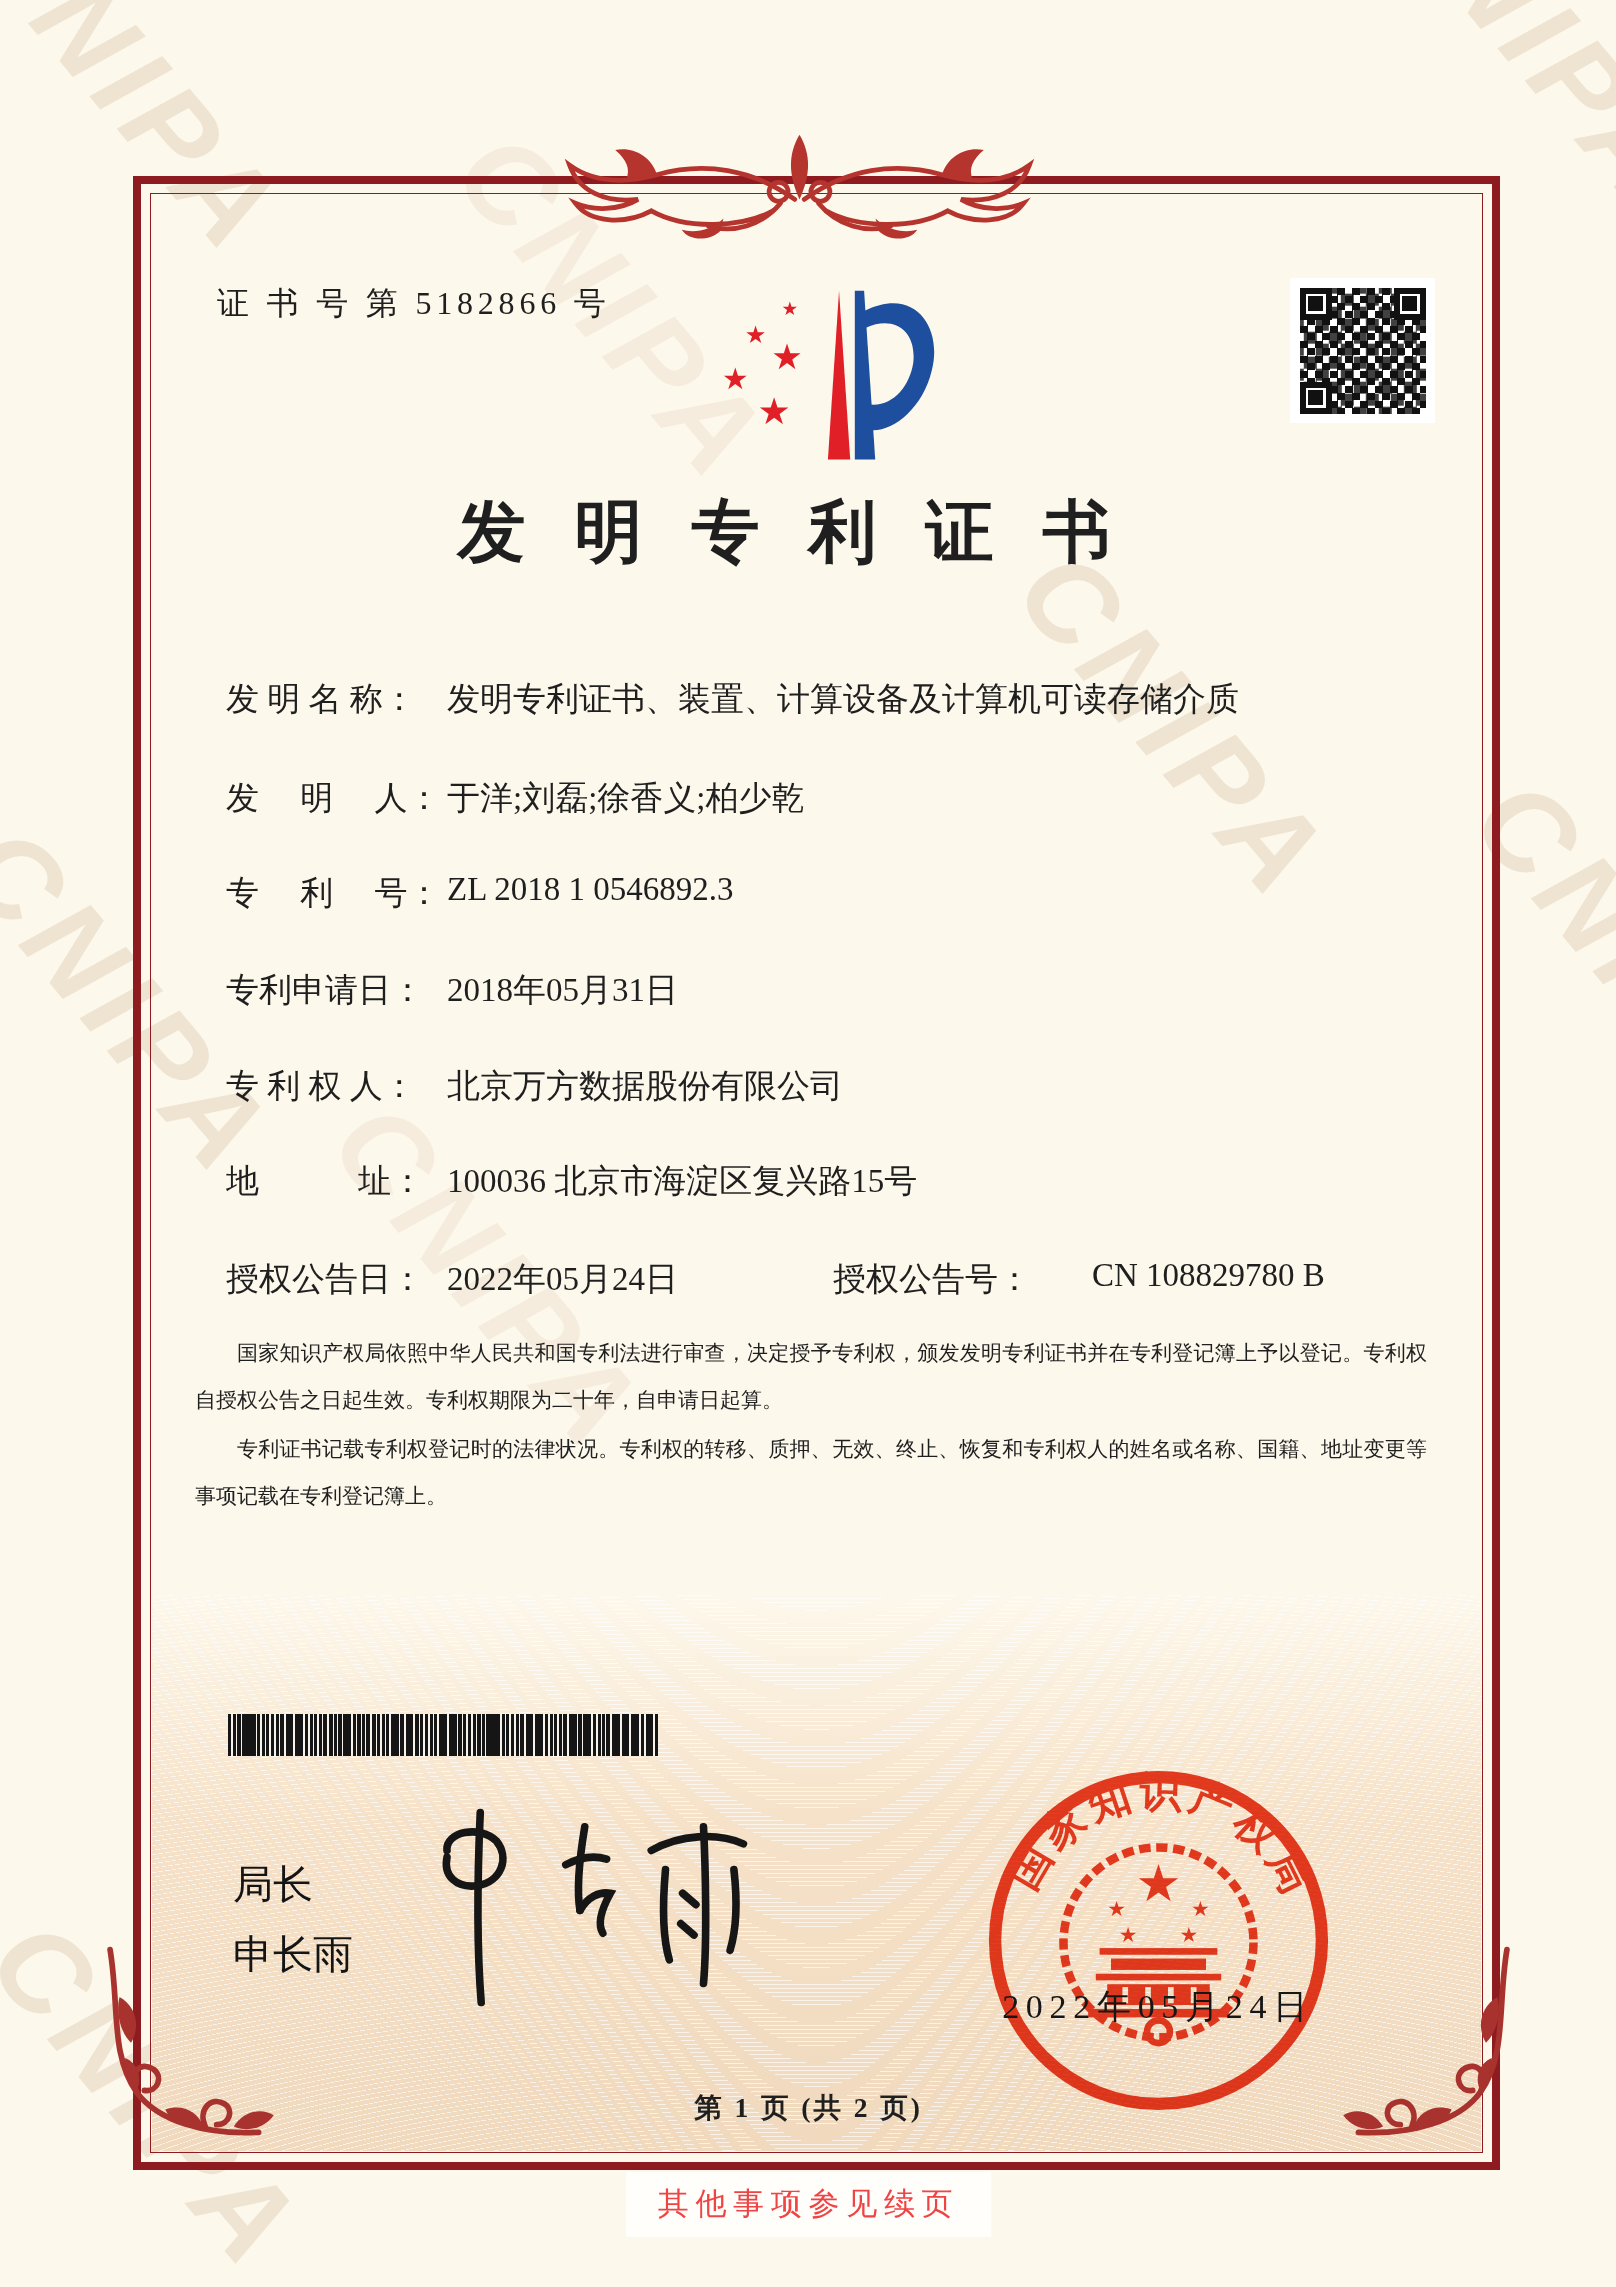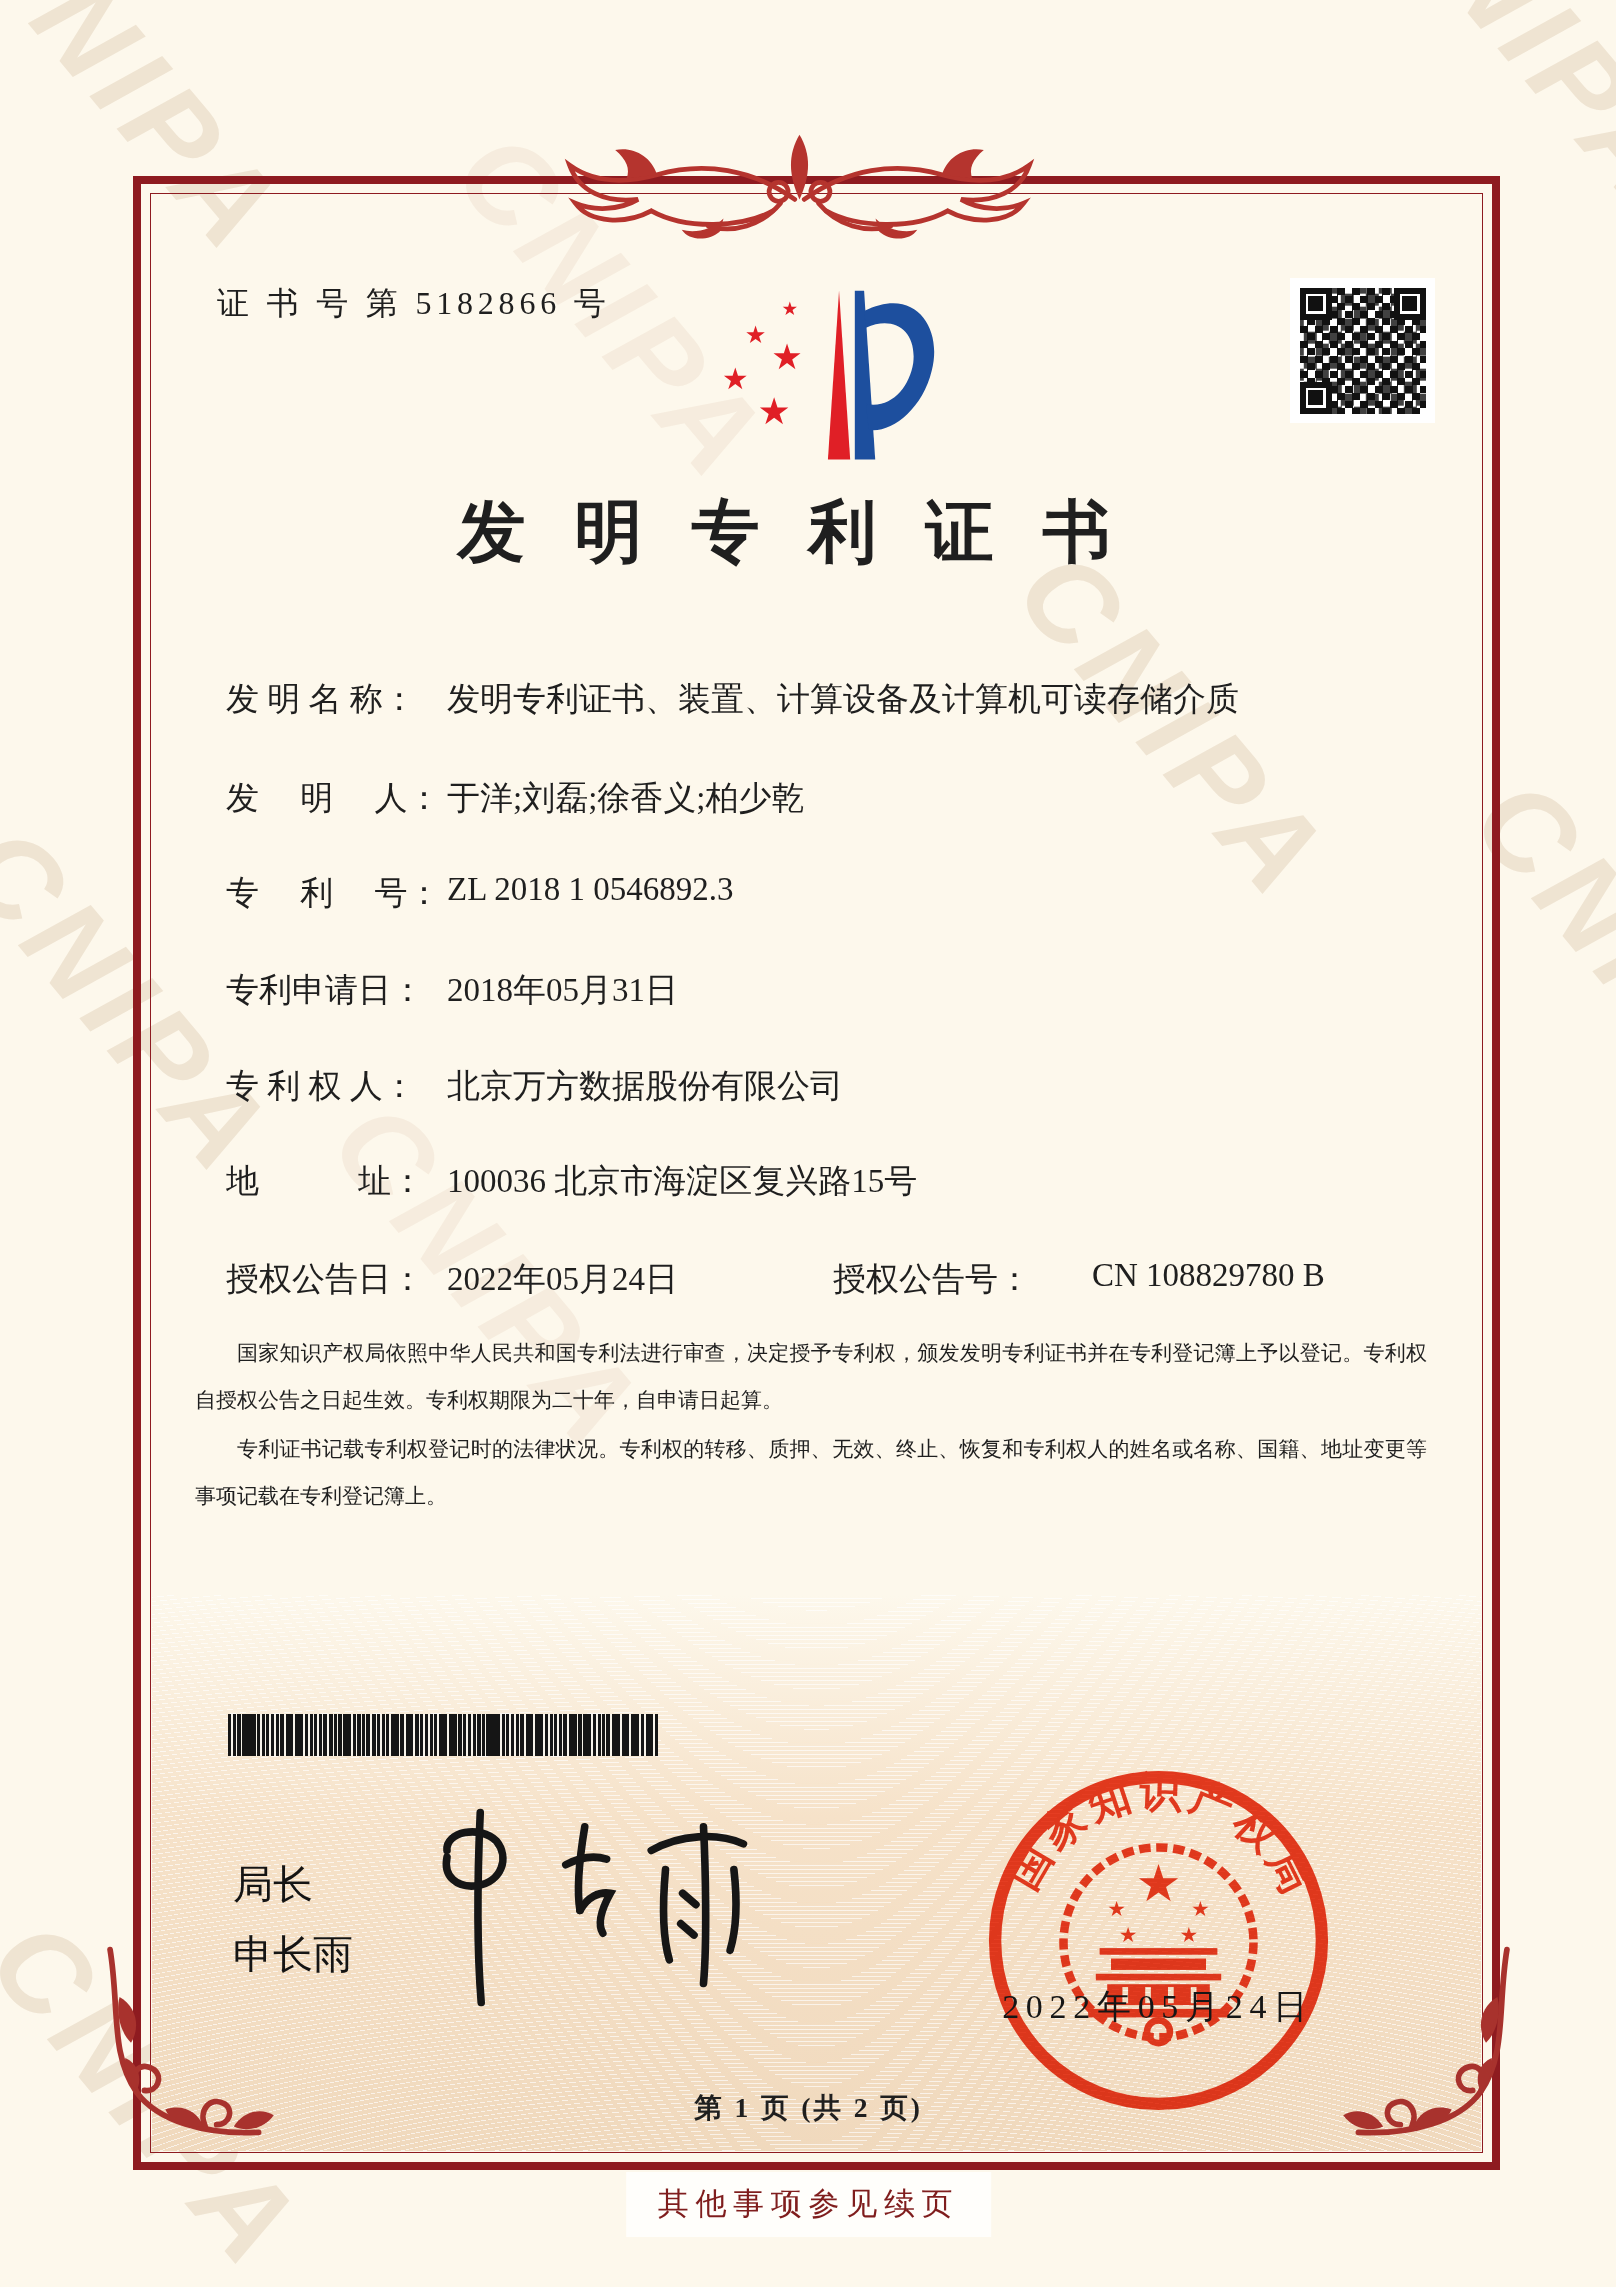--- a/index.html
+++ b/index.html
@@ -68,21 +68,21 @@
   .signer.t1{top:1857px;} .signer.t2{top:1927px;}
 
   .seal{left:978px;top:1760px;width:361px;height:361px;mix-blend-mode:multiply;opacity:.97;}
   .seal-date{left:968px;top:1984px;width:380px;text-align:center;font-size:34px;
              letter-spacing:6.7px;color:#161616;z-index:5;}
 
   .page-info{left:0;top:2089px;width:100%;text-align:center;font-size:27.6px;letter-spacing:2.9px;font-weight:bold;}
 
   .note-box{left:50%;top:2172px;transform:translateX(-50%);background:#fffefb;
             padding:11.4px 32px;z-index:4;}
-  .note-box span{font-size:31px;letter-spacing:6.7px;color:#7f1d1d;}
+  .note-box span{font-size:31px;letter-spacing:6.7px;color:#ef4444;}
 
   .ornament{z-index:4;pointer-events:none;}
 </style>
 </head>
 <body>
 
 <div class="page">
 
   <div class="wm" style="left:-76px;top:9.5px;">CNIPA</div>
   <div class="wm" style="left:1332px;top:-38px;">CNIPA</div>

